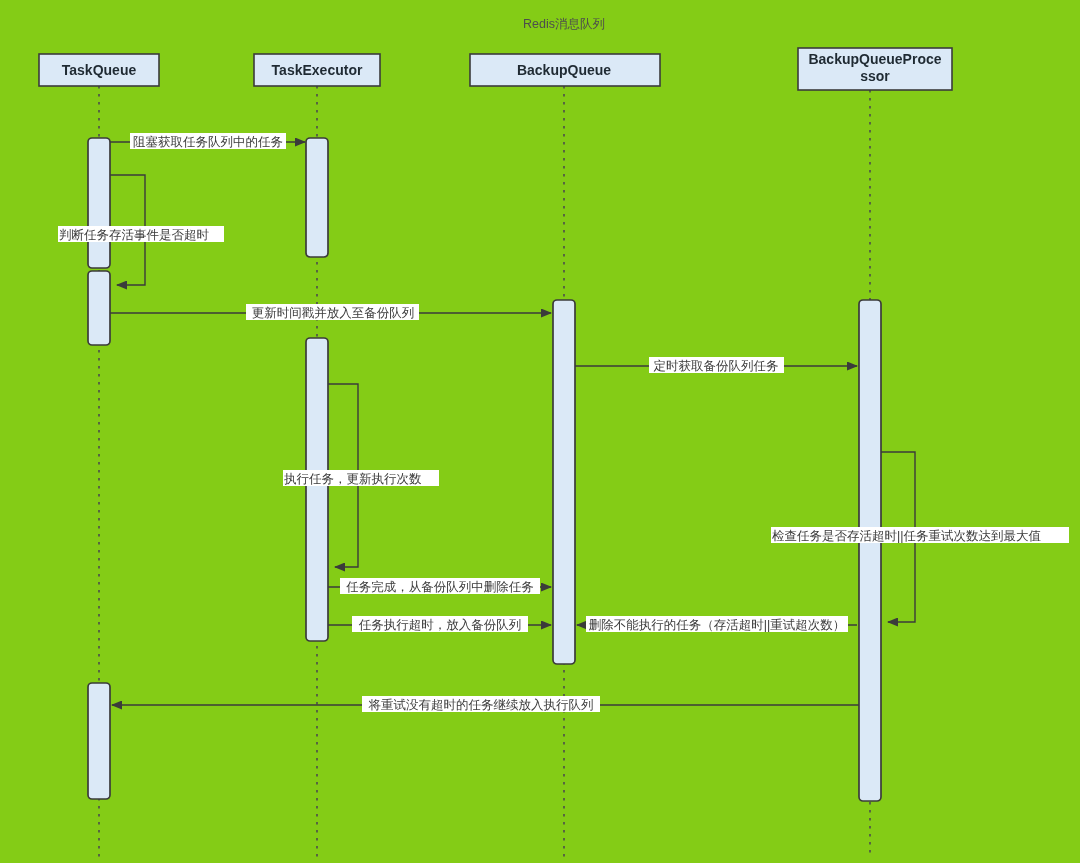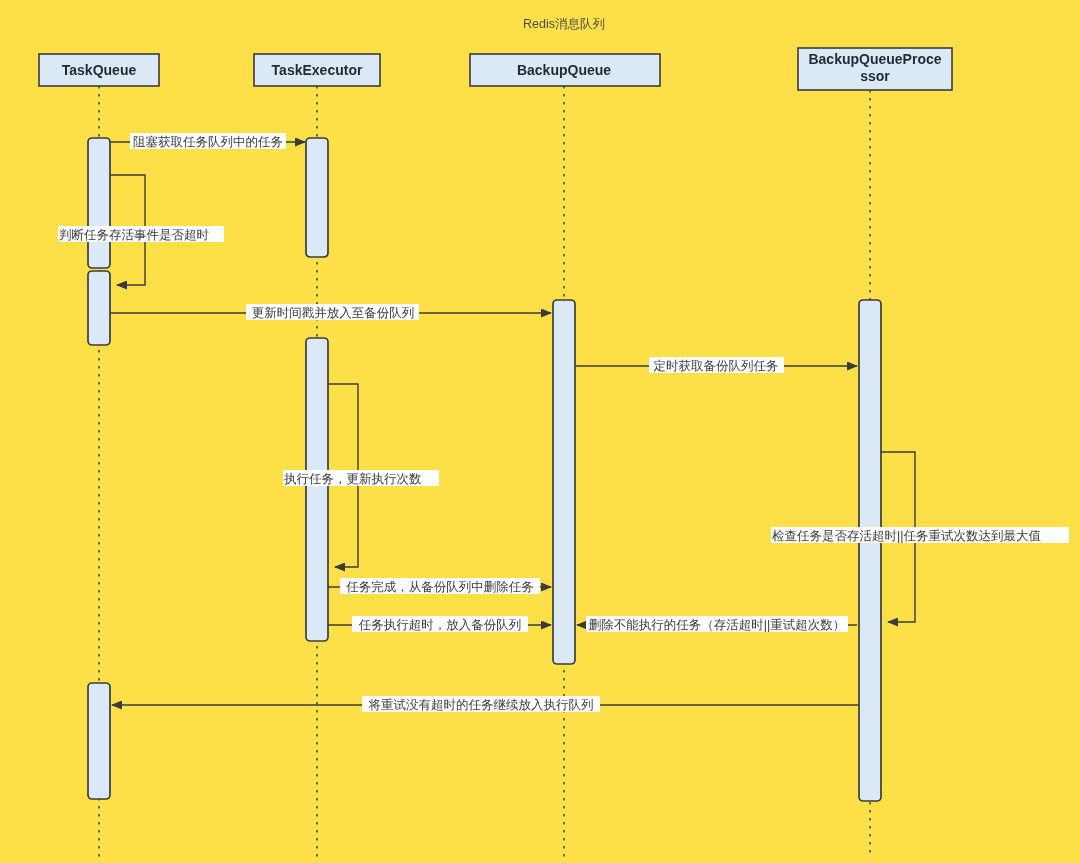--- a/index.html
+++ b/index.html
@@ -10,21 +10,21 @@
   body {
     font-family: "Liberation Sans", "DejaVu Sans", sans-serif;
     width: 1080px;
     height: 863px;
     overflow: hidden;
   }
   #diagram-root {
     position: relative;
     width: 1080px;
     height: 863px;
-    background: #fde047;
+    background: #84cc16;
   }
   svg.seq-canvas {
     position: absolute;
     left: 0;
     top: 0;
     width: 1080px;
     height: 863px;
     display: block;
   }
   .diag-title {

